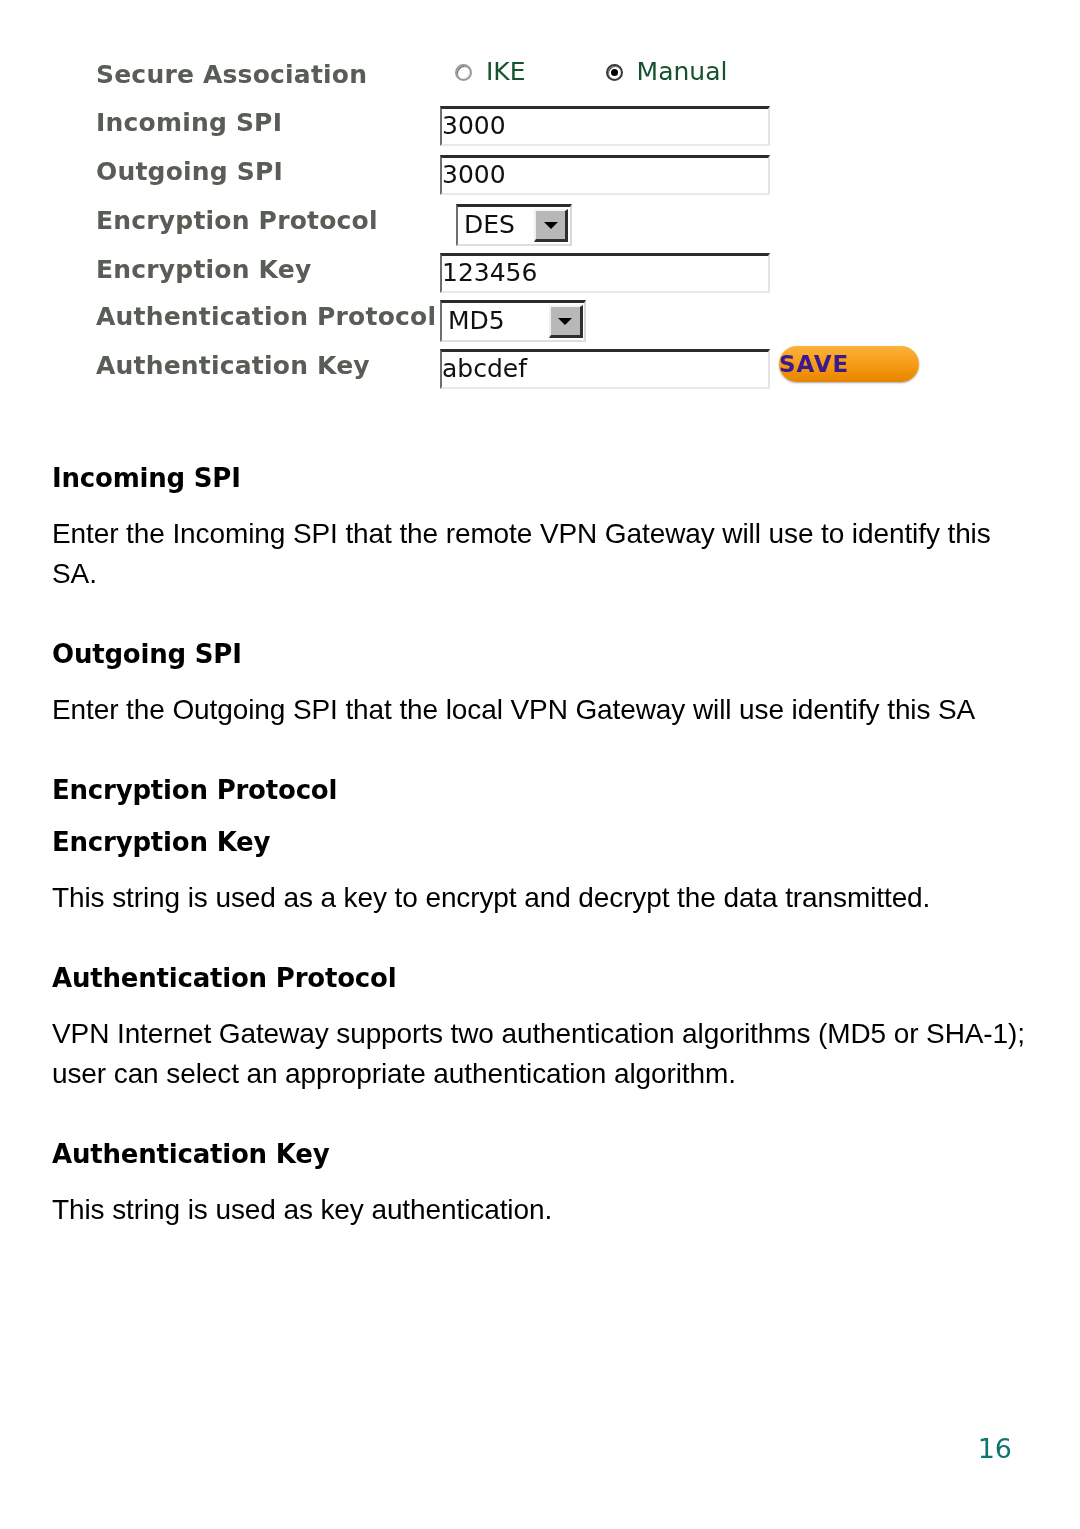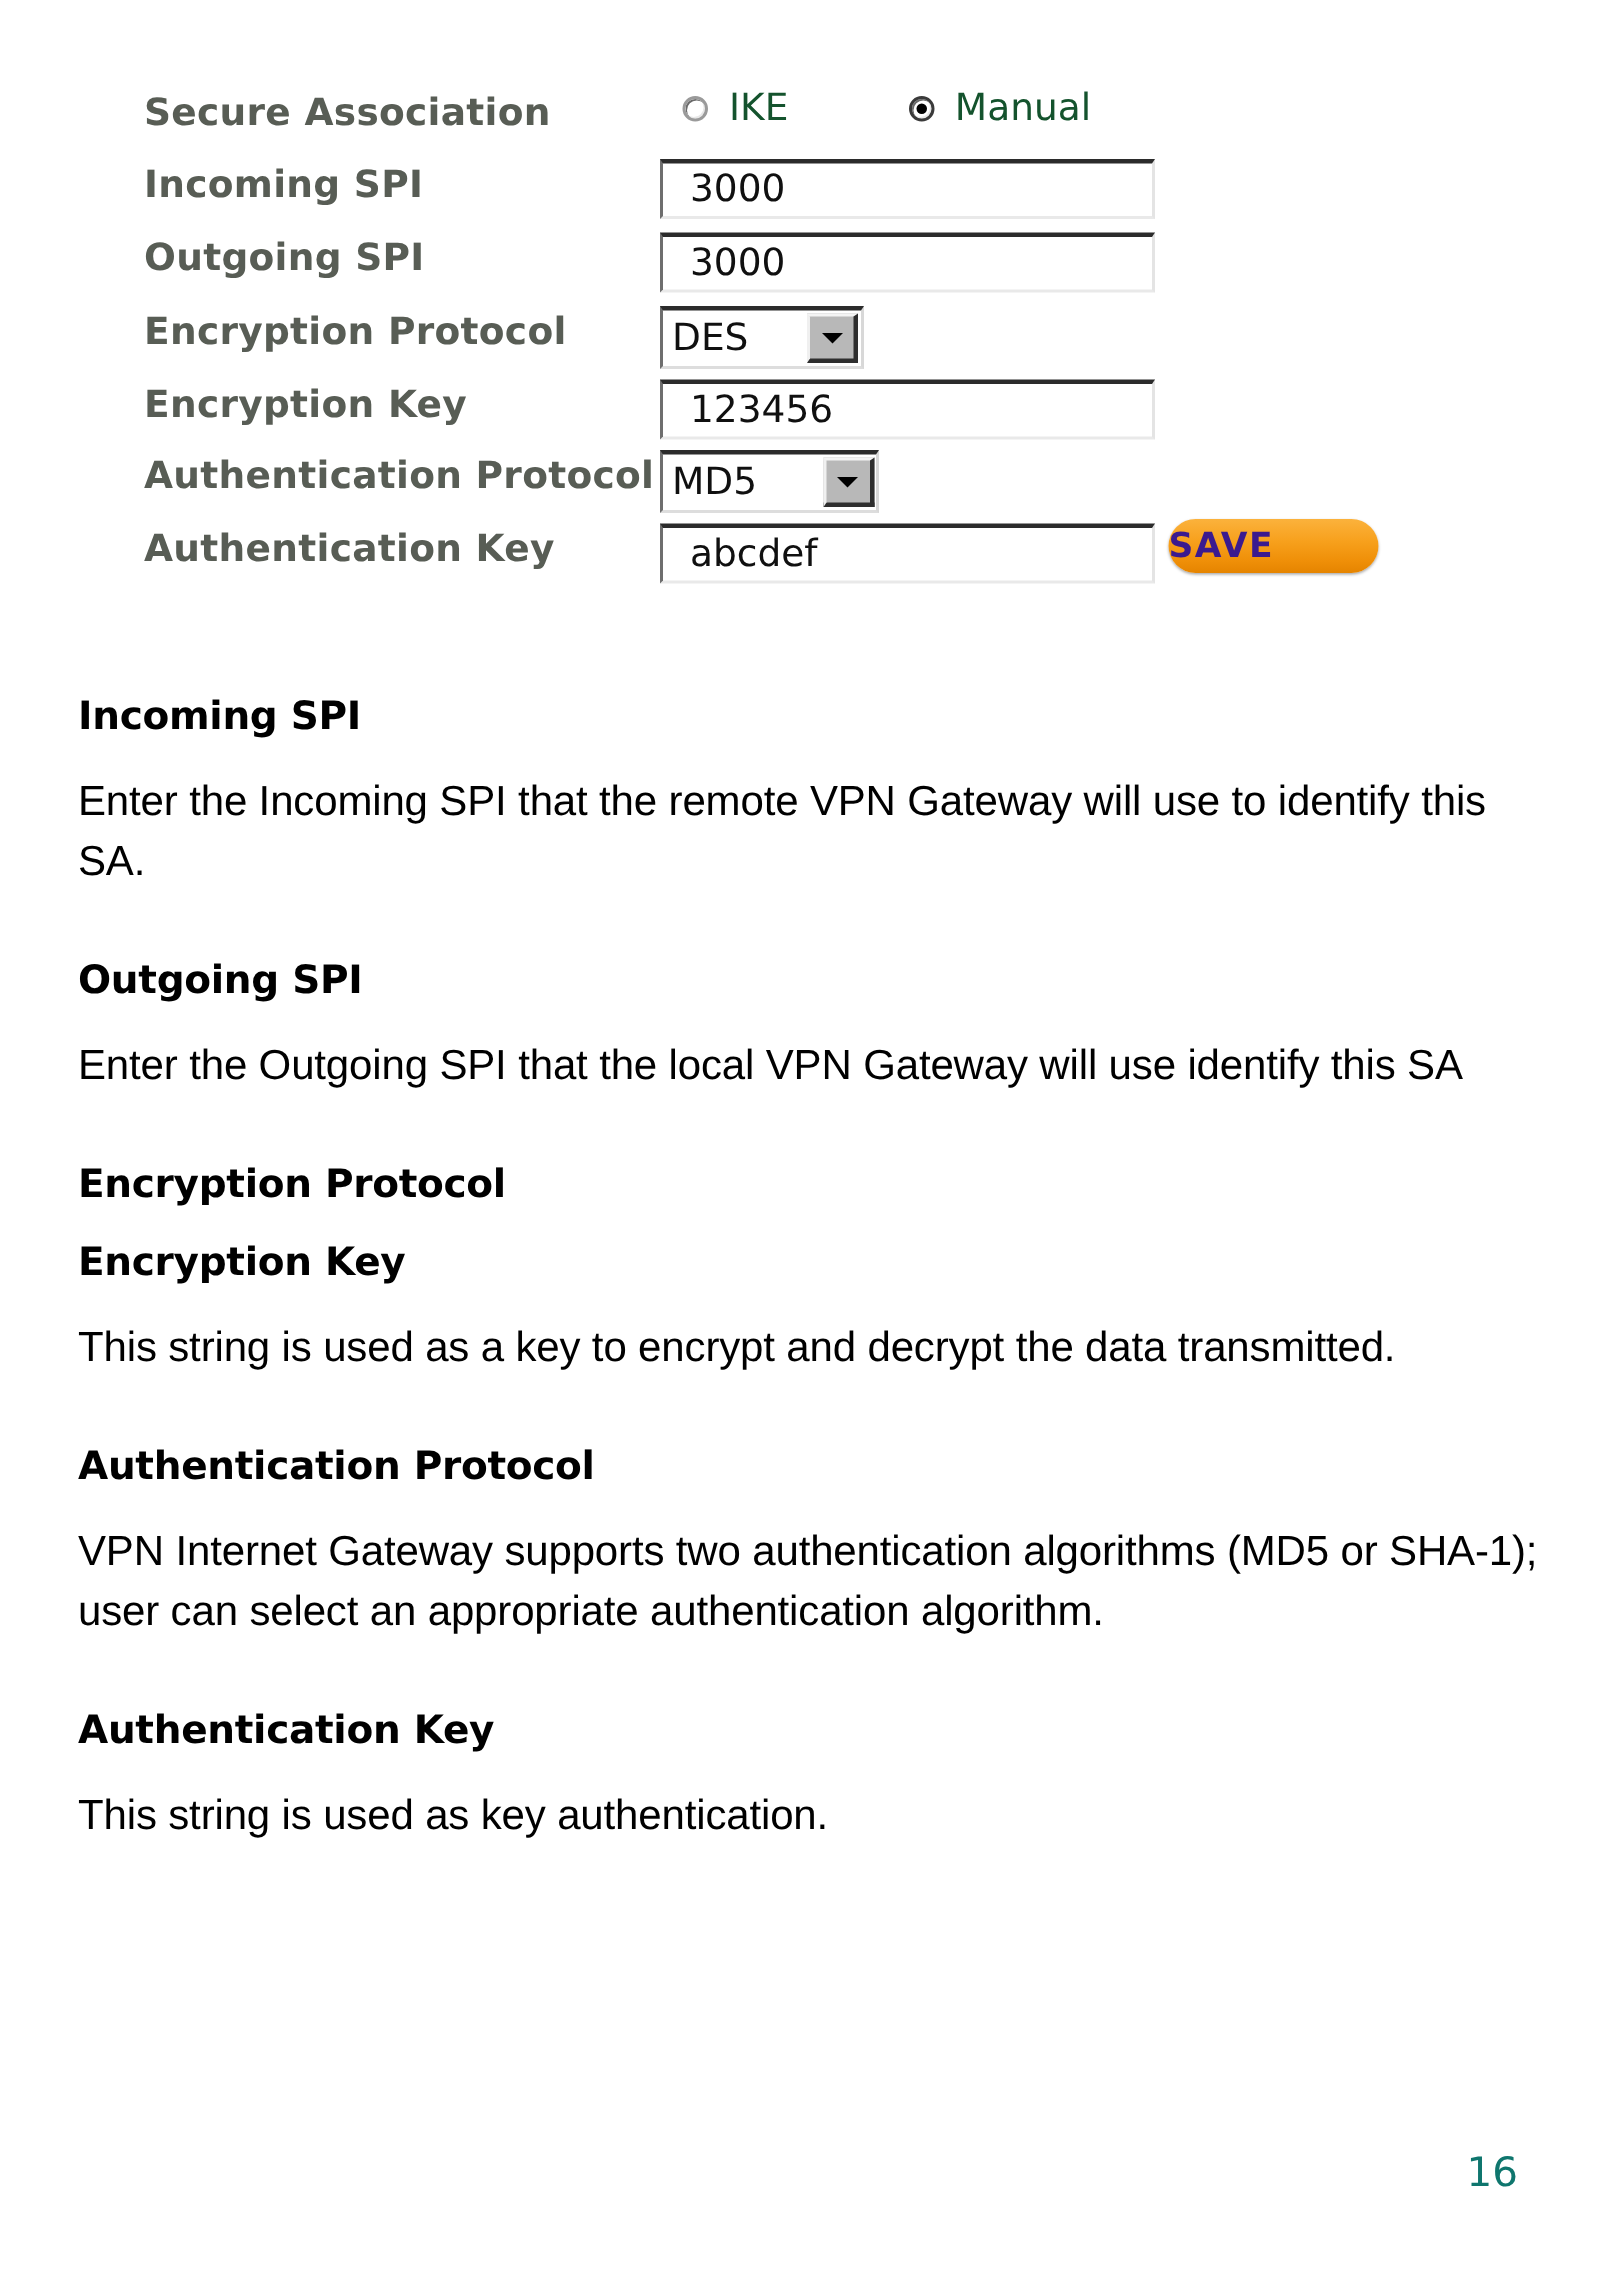--- a/index.html
+++ b/index.html
@@ -103,21 +103,21 @@
     background: #ffffff;
     box-sizing: border-box;
     border-top: 3px solid #2b2b2b;
     border-left: 2px solid #6e6e6e;
     border-right: 2px solid #e4e4e4;
     border-bottom: 2px solid #e9e9e9;
     font-family: "DejaVu Sans", "Liberation Sans", sans-serif;
     font-size: 25px;
     color: #101010;
     line-height: 33px;
-    padding-left: 18px;
+    padding-left: 0;
     white-space: nowrap;
     overflow: hidden;
   }
 
   
   .win-select {
     position: absolute;
     left: 440px;
     top: 0;
     height: 42px;
@@ -250,21 +250,21 @@
     <div class="win-input">3000</div>
   </div>
 
   <div class="form-row" style="top:155px;">
     <div class="form-label">Outgoing SPI</div>
     <div class="win-input">3000</div>
   </div>
 
   <div class="form-row" style="top:204px;">
     <div class="form-label">Encryption Protocol</div>
-    <div class="win-select" style="width:136px;">
+    <div class="win-select" style="width:116px;margin-left:16px;">
       <span class="sel-value">DES</span>
       <span class="sel-arrow"></span>
     </div>
   </div>
 
   <div class="form-row" style="top:253px;">
     <div class="form-label">Encryption Key</div>
     <div class="win-input">123456</div>
   </div>
 

